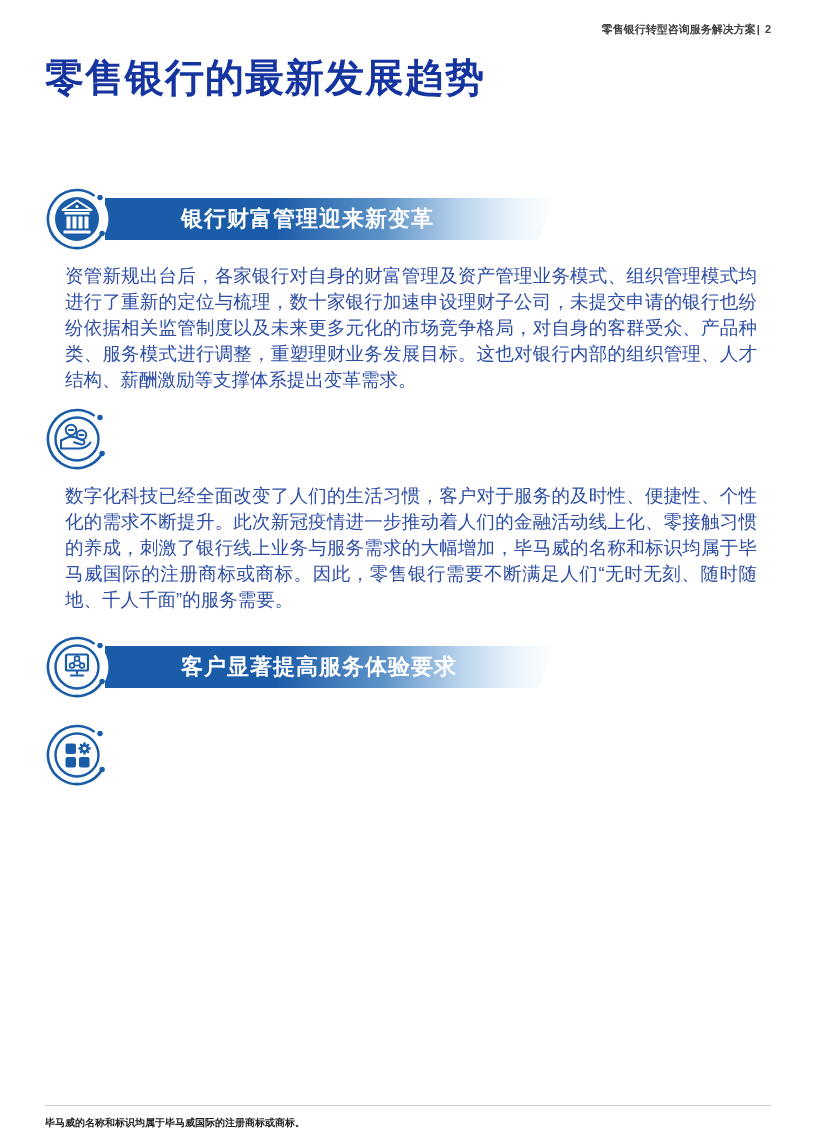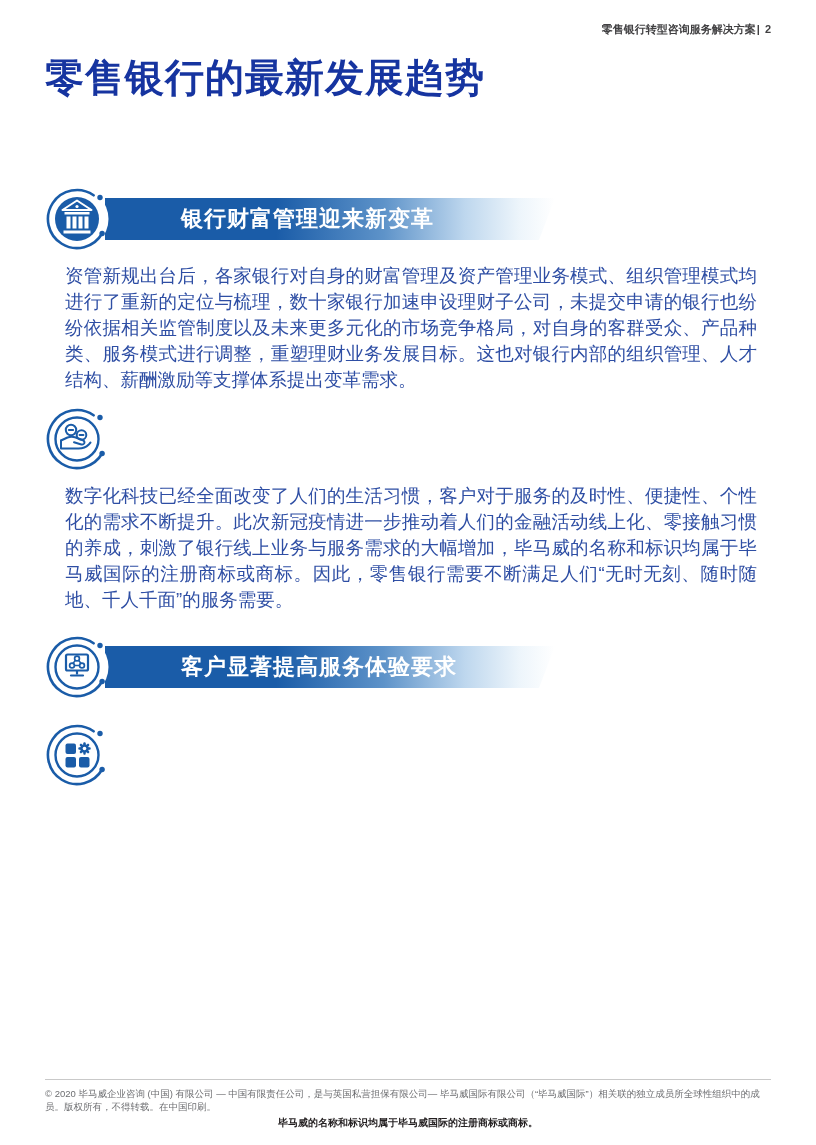--- a/index.html
+++ b/index.html
@@ -36,21 +36,21 @@
     margin:12px 0 0 20px;width:692px;
     font-size:18.5px;line-height:26px;color:#2E4EA4;
     text-align:justify;text-justify:inter-ideograph;
   }
   
   .footer{
     position:absolute;left:45px;right:45px;bottom:16px;
     border-top:1px solid #c9c9c9;padding-top:7px;
   }
   .copyright{font-size:9.5px;line-height:13px;color:#6D6E71;text-align:left;}
-  .trademark{margin-top:3px;font-size:10px;line-height:13px;color:#231F20;font-weight:bold;text-align:center;}
+  .trademark{margin-top:3px;font-size:10px;line-height:13px;color:#231F20;font-weight:bold;text-align:left;}
 </style>
 </head>
 <body>
 
 <div class="page">
 
   <div class="header">
     <span>零售银行转型咨询服务解决方案</span><span class="sep">|</span>
     <span>2</span>
   </div>
@@ -145,17 +145,16 @@
             <rect x="-1.2" y="-6.2" width="2.4" height="12.4" rx="1" fill="#1A5CA8" transform="rotate(135)"></rect>
             <circle cx="0" cy="0" r="4.3" fill="#1A5CA8"></circle>
             <circle cx="0" cy="0" r="1.8" fill="#ffffff"></circle>
           </g>
         </svg>
       </div>
     </div>
   </div>
 
   <div class="footer">
-    <div class="copyright">© 2020 毕马威企业咨询 (中国) 有限公司 — 中国有限责任公司，是与英国私营担保有限公司— 毕马威国际有限公司（“毕马威国际”）相关联的独立成员所全球性组织中的成员。版权所有，不得转载。在中国印刷。</div>
     <div class="trademark">毕马威的名称和标识均属于毕马威国际的注册商标或商标。</div>
   </div>
 
 </div>
 
 </body></html>

